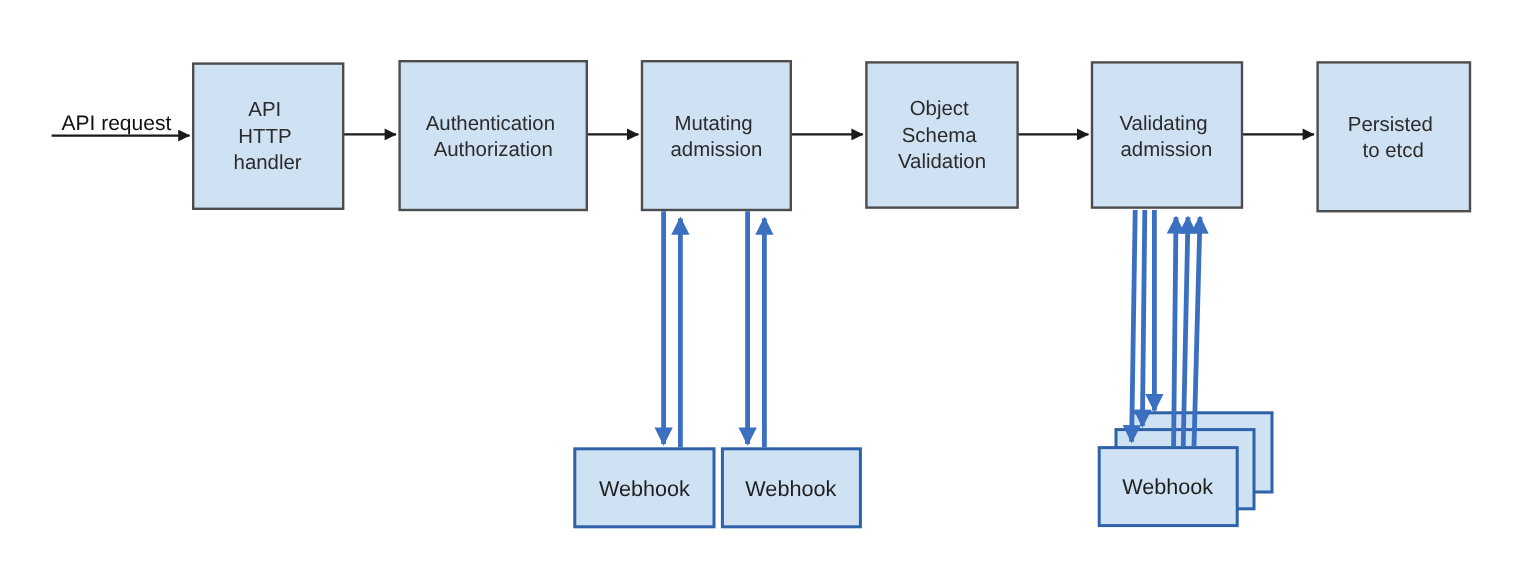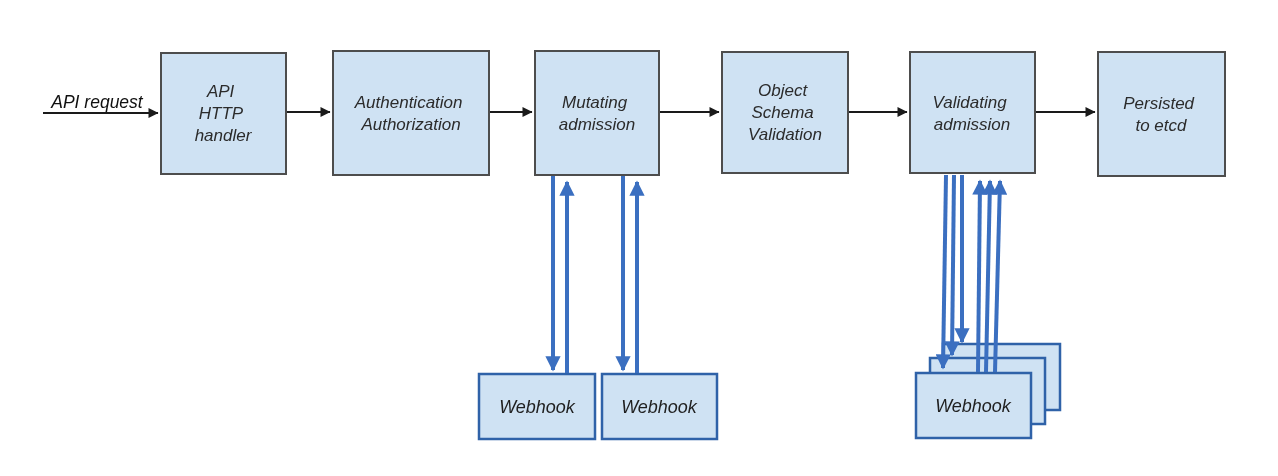--- a/index.html
+++ b/index.html
@@ -9,21 +9,20 @@
     width: 1278px;
     height: 476px;
     overflow: hidden;
     font-family: "Liberation Sans", sans-serif;
   }
   .stage {
     position: relative;
     width: 1278px;
     height: 476px;
     background: #ffffff;
-    font-style: italic;
   }
   svg { display: block; }
   .node-label {
     font-family: "Liberation Sans", sans-serif;
     font-size: 17px;
     fill: #2b2b2b;
   }
   .webhook-label {
     font-family: "Liberation Sans", sans-serif;
     font-size: 18px;

